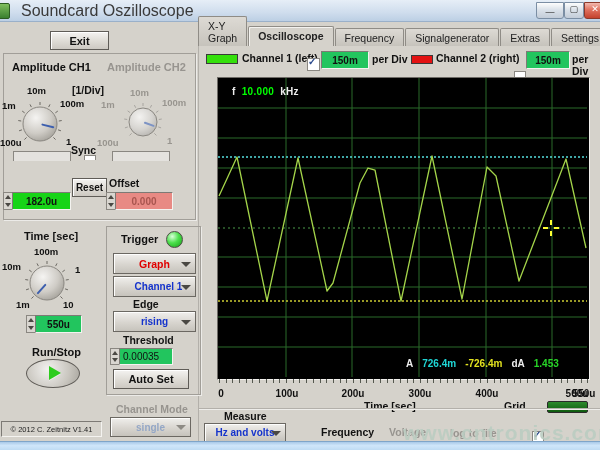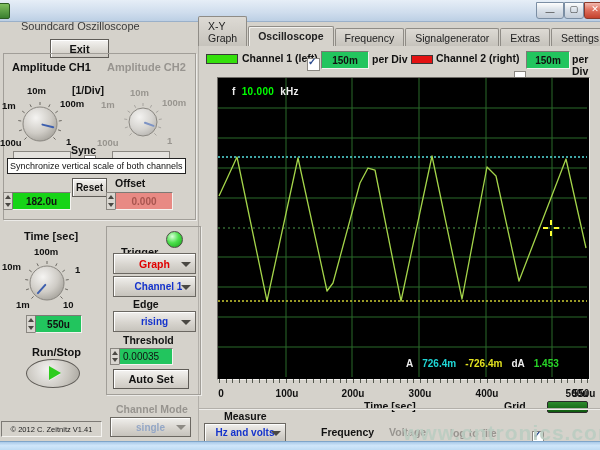--- a/index.html
+++ b/index.html
@@ -70,35 +70,35 @@
   .hline{height:1px;background:#b3b0aa;box-shadow:0 1px 0 #eeedea;}
   .sliver{background:#e4e2de;border:1px solid #8a8781;border-bottom:none;}
 </style>
 </head>
 <body>
 
 <div id="window">
 
   <div id="titlebar" class="abs">
     <div class="abs" style="left:-4px;top:3px;width:12px;height:14px;background:linear-gradient(#7fbf5f,#3a7f2f);border:1px solid #2c5c22;border-radius:2px;"></div>
-    <span class="abs" style="left:21px;top:20px;font-size:11px;color:#3a3a3a;">Soundcard Oszilloscope</span>
+    <span class="abs" style="left:21px;top:2px;font-size:16px;color:#3a3a3a;">Soundcard Oszilloscope</span>
     <div class="abs winbtn" style="left:536px;width:26px;">
         <span class="winglyph" style="top:4px;">—</span>
       </div>
     <div class="abs winbtn" style="left:564px;width:18px;">
         <span class="winglyph">▢</span>
       </div>
     <div class="abs winbtn close" style="left:584px;width:20px;">
         <span class="winglyph" style="color:#fff;">✕</span>
       </div>
   </div>
 
   <div class="abs vline" style="left:198px;top:21px;height:421px;"></div>
 
-  <div class="abs btn" style="left:50px;top:31px;width:57px;height:17px;font-size:11px;margin-top:8px;">Exit</div>
+  <div class="abs btn" style="left:50px;top:31px;width:57px;height:17px;font-size:11px;">Exit</div>
 
   <div class="abs gb" style="left:3px;top:53px;width:191px;height:165px;"></div>
   <span class="abs b" style="left:12px;top:61px;font-size:11px;">Amplitude CH1</span>
   <span class="abs b gray" style="left:107px;top:61px;font-size:11px;">Amplitude CH2</span>
   <span class="abs b" style="left:72px;top:84px;font-size:10.5px;">[1/Div]</span>
   <div id="knob-ch1" class="abs" style="left: 17px; top: 101px; width: 46px; height: 46px;"><svg width="46" height="46">
         <defs>
           <radialGradient id="knob-ch1-g" cx="38%" cy="32%" r="75%">
             <stop offset="0%" stop-color="#f5f4f2"></stop>
             <stop offset="60%" stop-color="#cfccc6"></stop>
@@ -138,22 +138,21 @@
         <line x1="35.803013449522204" y1="17.497048559356305" x2="38.76607847130762" y2="17.027745164235615" stroke="#a8a5a0" stroke-width="1"></line>
         <line x1="35.21690426072246" y1="24.94427190999916" x2="38.07007380960792" y2="25.871322893124002" stroke="#a8a5a0" stroke-width="1"></line>
         <line x1="31.31370849898476" y1="31.31370849898476" x2="33.435028842544405" y2="33.4350288425444" stroke="#a8a5a0" stroke-width="1"></line>
         <circle cx="20" cy="20" r="14" fill="url(#knob-ch2-g)" stroke="#8a8781" stroke-width="1"></circle>
         <line x1="21.97335450365041" y1="20.718242300983903" x2="30.524557352802177" y2="23.83062560524749" stroke="#7d93c4" stroke-width="2" stroke-linecap="round"></line>
       </svg></div>
   <div class="abs sliver" style="left:13px;top:151px;width:56px;height:9px;"></div>
   <div class="abs sliver" style="left:112px;top:151px;width:56px;height:9px;"></div>
   <span class="abs b" style="left:71px;top:144px;font-size:10.5px;">Sync</span>
   <div class="abs cb" style="left:84px;top:155px;width:10px;height:4px;border-bottom:none;"></div>
-  <div class="abs tooltip" style="left:7px;top:158px;height:14px;">Synchronize vertical scale of both channels</div>
-  <span class="abs b" style="left:115px;top:177px;font-size:10.5px;">Offset</span>
+  <span class="abs b" style="left:109px;top:177px;font-size:10.5px;">Offset</span>
   <div class="abs spin" style="left:3px;top:192px;height:16px;">
       <div class="up"></div>
       <div class="dn"></div>
     </div>
   <div class="abs fld" style="left:12px;top:192px;width:57px;height:16px;background:#17d417;">182.0u</div>
   <div class="abs btn" style="left:72px;top:178px;width:33px;height:17px;font-size:10px;">Reset</div>
   <div class="abs spin" style="left:106px;top:192px;height:16px;">
       <div class="up"></div>
       <div class="dn"></div>
     </div>
@@ -186,21 +185,21 @@
       <div class="up"></div>
       <div class="dn"></div>
     </div>
   <div class="abs fld" style="left:35px;top:315px;width:45px;height:16px;">550u</div>
   <span class="abs b" style="left:32px;top:346px;font-size:11px;">Run/Stop</span>
   <div class="abs oval-btn" style="left:26px;top:359px;width:52px;height:27px;">
     <div class="play abs" style="left:22px;top:6px;"></div>
   </div>
 
   <div class="abs gb" style="left:106px;top:226px;width:93px;height:167px;"></div>
-  <span class="abs b" style="left:121px;top:233px;font-size:11px;margin-top:13px;">Trigger</span>
+  <span class="abs b" style="left:121px;top:233px;font-size:11px;">Trigger</span>
   <div class="abs led" style="left:166px;top:231px;width:15px;height:15px;"></div>
   <div class="abs dd" style="left:113px;top:253px;width:81px;height:19px;">
     <span style="flex:1;text-align:center;font-size:10.5px;color:#e00000;">Graph</span>
       <span class="tri"></span>
   </div>
   <div class="abs dd" style="left:113px;top:276px;width:81px;height:19px;">
     <span style="flex:1;text-align:center;font-size:10px;color:#1433cc;padding-left:8px;">Channel 1</span>
       <span class="tri"></span>
   </div>
   <span class="abs b" style="left:133px;top:298px;font-size:10.5px;">Edge</span>

